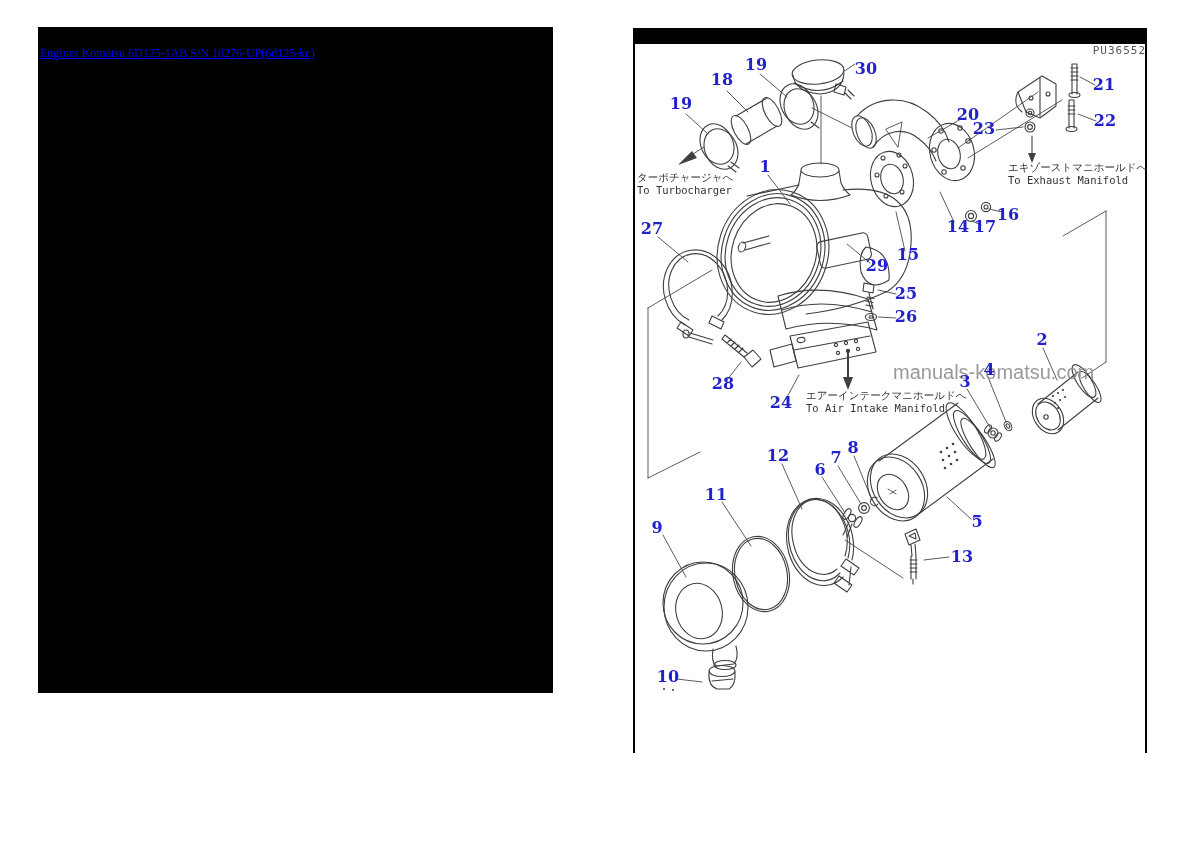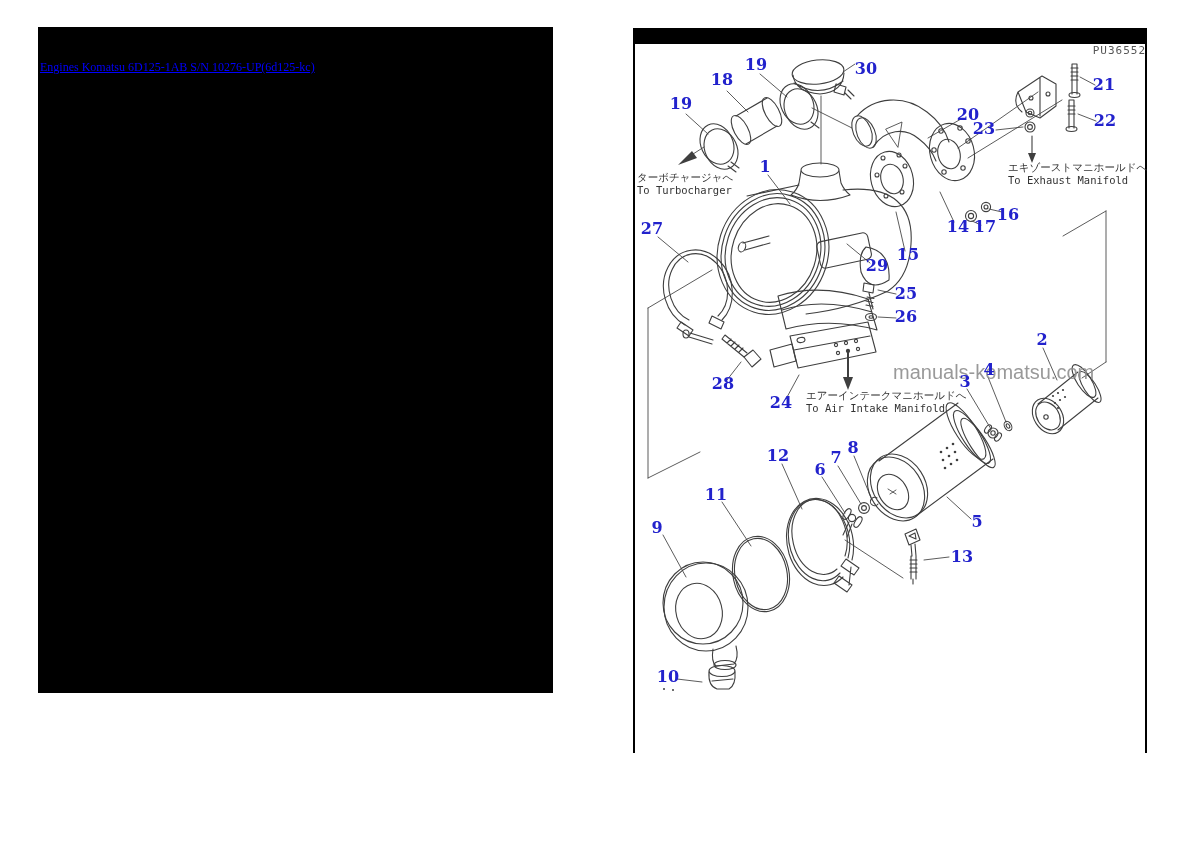--- a/index.html
+++ b/index.html
@@ -1,20 +1,20 @@
 <!DOCTYPE html>
 <html><head>
 <meta charset="utf-8">
 <style>
   html,body{margin:0;padding:0;background:#ffffff;}
   body{width:1190px;height:842px;position:relative;overflow:hidden;
        font-family:"Liberation Sans",sans-serif;}
   .black-panel{position:absolute;left:38px;top:27px;width:515px;height:666px;
        background:#000;}
-  a.model-link{position:absolute;left:40px;top:60px;z-index:5;
+  a.model-link{position:absolute;left:40px;top:46px;z-index:5;
        font:12px "Liberation Serif",serif;color:#0000ff;
        text-decoration:underline;white-space:nowrap;}
   .diagram-panel{position:absolute;left:633px;top:28px;width:510px;height:725px;
        border-left:2px solid #000;border-right:2px solid #000;background:#fff;}
   .diagram-topbar{position:absolute;left:0;top:0;width:100%;height:16px;background:#000;}
   svg.art{position:absolute;left:0;top:0;width:1190px;height:842px;z-index:4;}
   svg.art .ln, svg.art path, svg.art ellipse, svg.art rect, svg.art circle{
        fill:none;stroke:#3f3f3f;stroke-width:1.1;stroke-linecap:round;stroke-linejoin:round;}
   svg.art .thin{stroke-width:0.85;}
   svg.art .fill{fill:#3f3f3f;stroke:none;}

